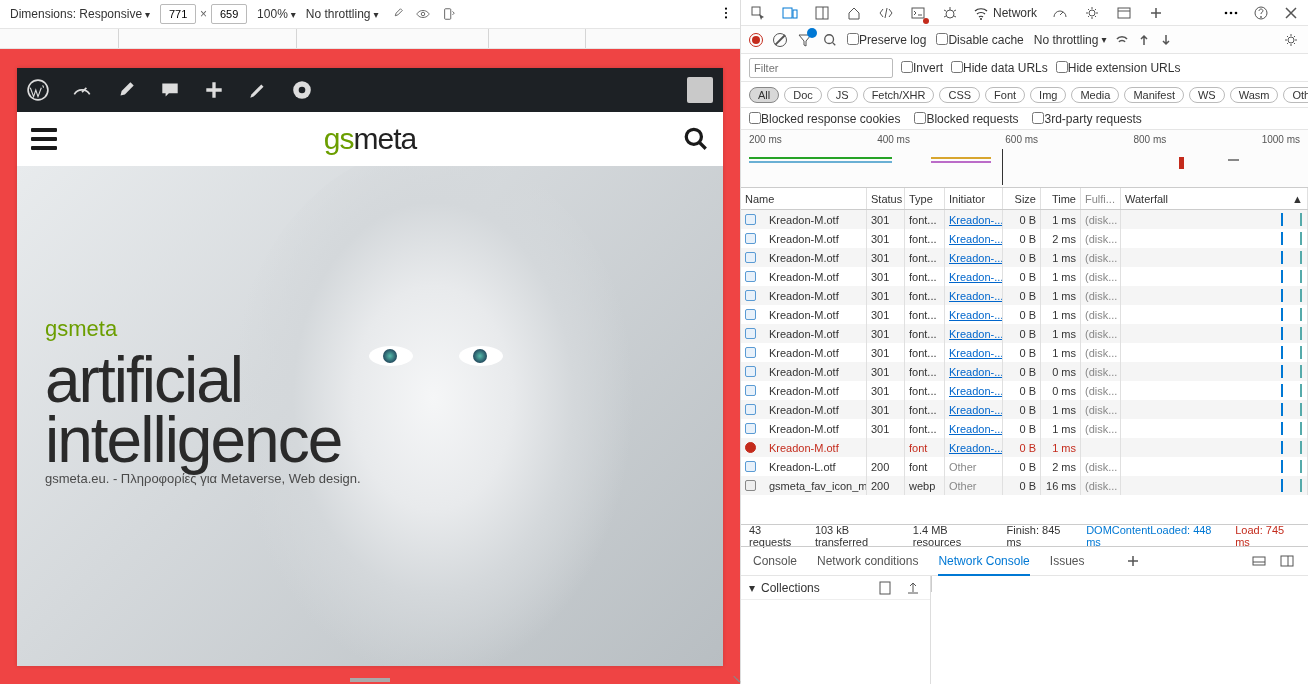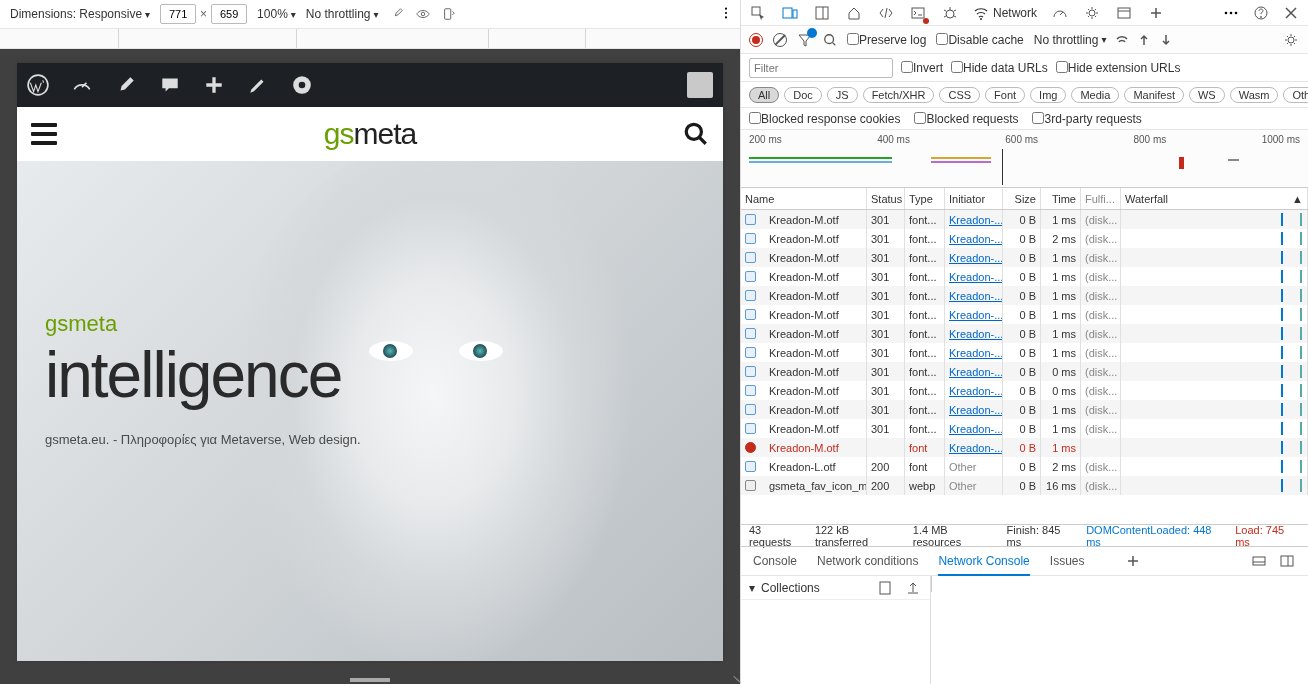--- a/index.html
+++ b/index.html
@@ -11,21 +11,21 @@
 .dim-inputs { display:flex; align-items:center; gap:4px; }
 .dim-num { width:36px; height:20px; text-align:center; border:1px solid #bababa; border-radius:2px; font-size:11px; }
 .dim-x { color:#666; }
 .tb-select { display:inline-flex; align-items:center; gap:3px; cursor:pointer; }
 .tb-select::after { content:"▾"; font-size:10px; }
 .icon16 { width:16px; height:16px; display:inline-flex; align-items:center; justify-content:center; cursor:pointer; color:#555; }
 .icon16 svg { width:14px; height:14px; }
 .tb-more { position:absolute; right:6px; top:5px; }
 .device-ruler { height:20px; background:#fafafa; border-bottom:1px solid #e5e5e5; position:relative; }
 .ruler-tick { position:absolute; top:0; bottom:0; width:1px; background:#d5d5d5; }
-.page-area { flex:1; background:#404040; display:flex; align-items:flex-start; justify-content:center; padding:14px; position:relative; }
+.page-area { flex:1; background:#ef4444; display:flex; align-items:center; justify-content:center; padding:14px; position:relative; }
 .page-frame { width:706px; height:598px; background:#fff; position:relative; overflow:hidden; box-shadow:0 0 4px rgba(0,0,0,0.15); }
 .wp-admin { height:44px; background:#1d2125; display:flex; align-items:center; padding:0 10px; gap:22px; }
 .wp-icon { width:22px; height:22px; color:#ddd; display:flex; align-items:center; justify-content:center; }
 .wp-icon svg { width:22px; height:22px; fill:#ddd; }
 .wp-avatar { width:26px; height:26px; background:#c9c9c9; border-radius:2px; margin-left:auto; }
 .site-header { height:54px; display:flex; align-items:center; justify-content:space-between; padding:0 14px; }
 .hamburger { width:26px; height:22px; display:flex; flex-direction:column; justify-content:space-between; cursor:pointer; }
 .hamburger span { height:4px; background:#1a1a1a; border-radius:1px; }
 .brand { font-size:30px; font-weight:300; letter-spacing:-1px; }
 .brand .g { color:#6b9e00; font-weight:400; }
@@ -34,21 +34,21 @@
 .search-btn svg { width:26px; height:26px; stroke:#1a1a1a; stroke-width:3; fill:none; }
 .hero { position:relative; height:500px; background:linear-gradient(135deg,#e8ebed 0%,#d5d9dc 40%,#b8bec2 100%); overflow:hidden; }
 .face { position:absolute; right:80px; top:-20px; width:420px; height:560px; background:radial-gradient(ellipse 200px 280px at 50% 45%,#f5f6f7 0%,#e8eaec 40%,#d4d8db 70%,transparent 100%); border-radius:50% 50% 45% 45%; }
 .eye { position:absolute; width:44px; height:20px; background:#fff; border-radius:50%; }
 .eye.l { top:180px; right:310px; }
 .eye.r { top:180px; right:220px; }
 .pupil { position:absolute; width:14px; height:14px; background:radial-gradient(circle,#5ba 0%,#2a5a6a 60%,#123 100%); border-radius:50%; top:3px; left:14px; }
 .hero-text { position:absolute; left:28px; top:150px; }
 .hero-brand { font-size:22px; color:#6b9e00; font-weight:400; margin-bottom:8px; }
 .hero-title { font-size:64px; line-height:0.95; color:#2a2a2a; font-weight:300; letter-spacing:-2px; }
-.hero-sub { margin-top:26px; font-size:13px; color:#4a4a4a; }
+.hero-sub { font-size:13px; color:#4a4a4a; }
 .drag-handle { position:absolute; left:50%; bottom:2px; width:40px; height:4px; margin-left:-20px; border-top:2px solid #aaa; border-bottom:2px solid #aaa; cursor:ns-resize; }
 .corner-drag { position:absolute; right:0; bottom:0; width:12px; height:12px; cursor:nwse-resize; }
 .corner-drag::before,.corner-drag::after { content:""; position:absolute; background:#888; }
 .corner-drag::before { width:1px; height:8px; right:3px; bottom:1px; transform:rotate(-45deg); }
 .corner-drag::after { width:1px; height:5px; right:1px; bottom:1px; transform:rotate(-45deg); }
 
 .right-pane { width:567px; height:684px; display:flex; flex-direction:column; }
 .devtools-main { height:26px; display:flex; align-items:center; gap:14px; padding:0 8px; border-bottom:1px solid #e5e5e5; background:#fff; }
 .dt-tab-icon { width:18px; height:18px; display:flex; align-items:center; justify-content:center; cursor:pointer; color:#555; position:relative; }
 .dt-tab-icon svg { width:16px; height:16px; }
@@ -225,20 +225,21 @@
         <div class="face"></div>
         <div class="eye l">
             <div class="pupil"></div>
           </div>
         <div class="eye r">
             <div class="pupil"></div>
           </div>
         <div class="hero-text">
           <div class="hero-brand">gsmeta</div>
           <div class="hero-title">
+            <div>artificial</div>
             <div>intelligence</div>
           </div>
           <div class="hero-sub">gsmeta.eu. - Πληροφορίες για Metaverse, Web design.</div>
         </div>
       </div>
     </div>
     <div class="drag-handle"></div>
     <div class="corner-drag"></div>
   </div>
 </div>
@@ -722,21 +723,21 @@
             <div class="col-fulf">(disk...</div>
             <div class="col-wf">
               <span class="wf-mark" style="left:86%;background:#0078d4"></span>
               <span class="wf-mark" style="left:96%;background:#5aa"></span>
             </div>
           </div>
         </div>
     </div>
     <div class="summary">
       <span>43 requests</span>
-      <span>122 kB transferred</span>
+      <span>103 kB transferred</span>
       <span>1.4 MB resources</span>
       <span>Finish: 845 ms</span>
       <span class="sum-dom">DOMContentLoaded: 448 ms</span>
       <span class="sum-load">Load: 745 ms</span>
     </div>
   </div>
 
   <div class="drawer-tabs">
     <span id="drawer-tabs-slot"><span class="drawer-tab" style="margin-right: 20px;">Console</span><span class="drawer-tab" style="margin-right: 20px;">Network conditions</span><span class="drawer-tab active" style="margin-right: 20px;">Network Console</span><span class="drawer-tab" style="margin-right: 20px;">Issues</span></span>
     <span class="dt-tab-icon">

